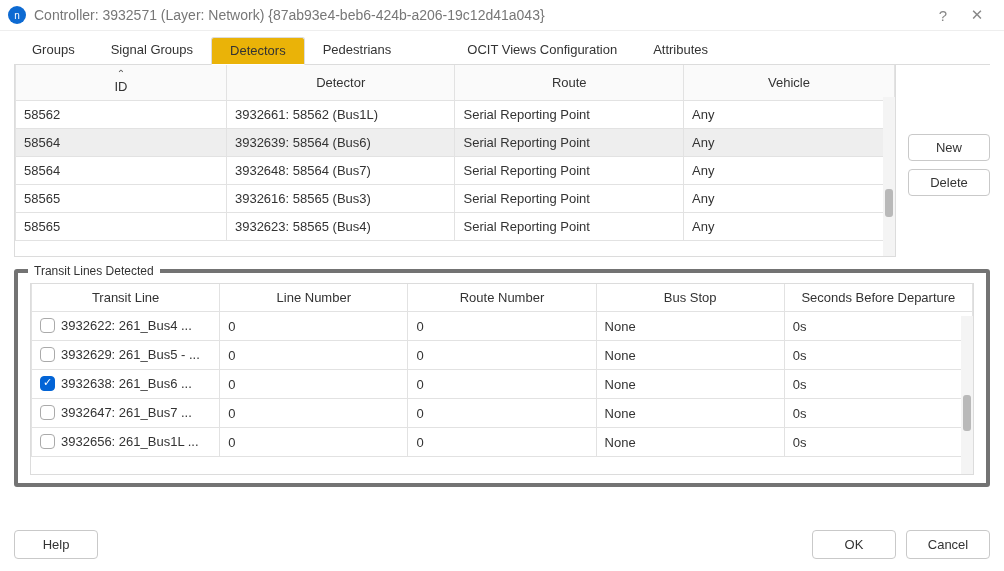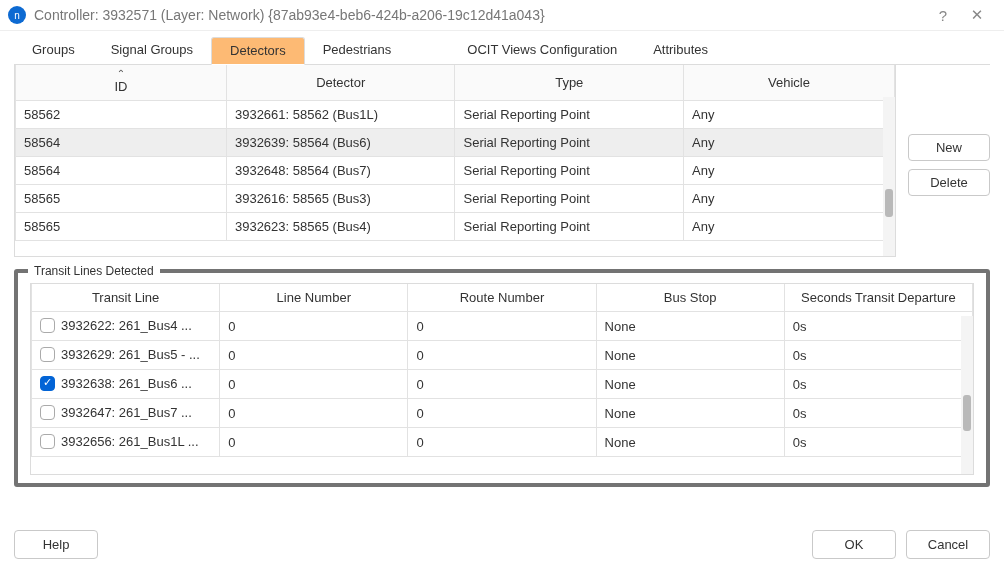--- a/index.html
+++ b/index.html
@@ -53,21 +53,21 @@
 .tab {
   padding: 5px 18px 6px 18px;
   color: #333;
   position: relative;
 }
 .tab.active {
   border: 1px solid #dcdcdc;
   border-bottom: 1px solid #fff;
   border-radius: 3px 3px 0 0;
   margin-bottom: -1px;
-  background: #fdba74;
+  background: #eab308;
 }
 .detector-area {
   display: flex;
   gap: 12px;
   margin-top: 0;
   padding-top: 0;
 }
 .table-scroll {
   position: relative;
   flex: 1;
@@ -231,21 +231,21 @@
         <colgroup>
             <col style="width:24%">
             <col style="width:26%">
             <col style="width:26%">
             <col style="width:24%">
           </colgroup>
         <thead>
           <tr>
             <th><span class="sort-caret">⌃</span><span>ID</span></th>
             <th>Detector</th>
-            <th>Type</th>
+            <th>Route</th>
             <th>Vehicle</th>
           </tr>
         </thead>
         <tbody id="det-body">
             <tr>
               <td>58562</td>
               <td>3932661: 58562 (Bus1L)</td>
               <td>Serial Reporting Point</td>
               <td>Any</td>
             </tr>
@@ -295,21 +295,21 @@
             <col style="width:20%">
             <col style="width:20%">
             <col style="width:20%">
           </colgroup>
         <thead>
           <tr>
             <th>Transit Line</th>
             <th>Line Number</th>
             <th>Route Number</th>
             <th>Bus Stop</th>
-            <th>Seconds Transit Departure</th>
+            <th>Seconds Before Departure</th>
           </tr>
         </thead>
         <tbody id="transit-body">
             <tr>
               <td><span class="chk"></span><span>3932622: 261_Bus4 ...</span></td>
               <td>0</td>
               <td>0</td>
               <td>None</td>
               <td>0s</td>
             </tr>

